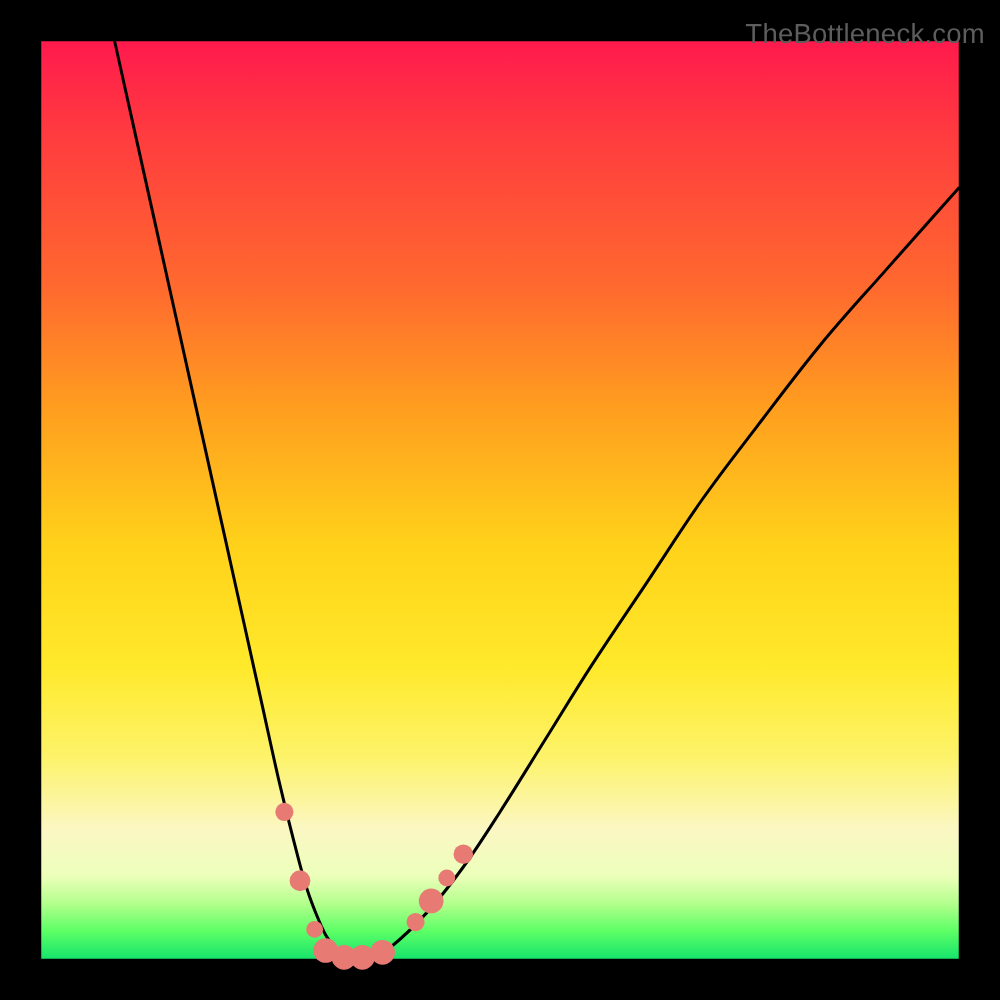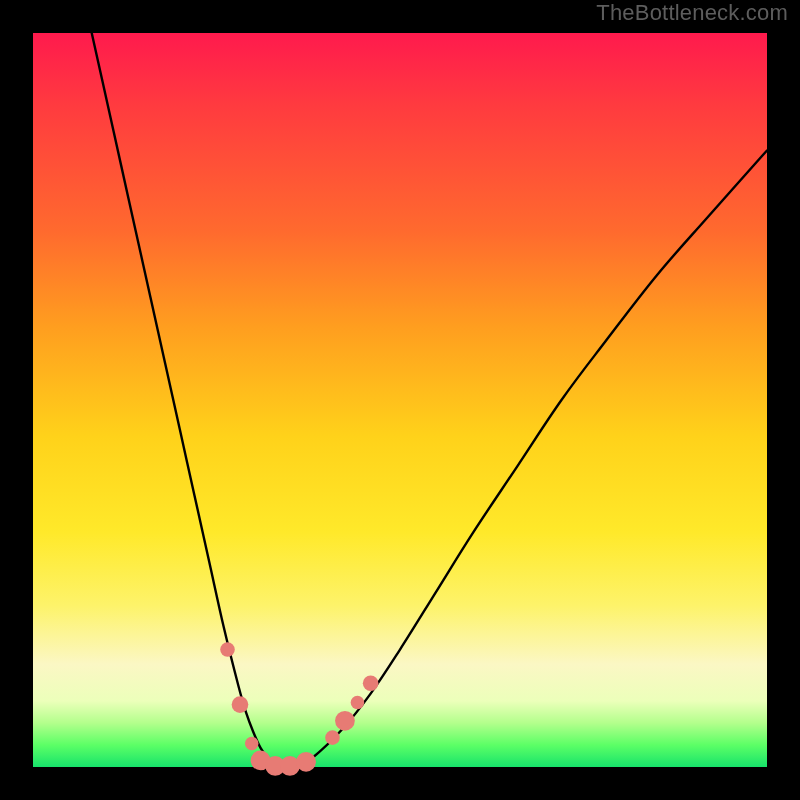--- a/index.html
+++ b/index.html
@@ -42,21 +42,21 @@
   svg.curve {
     position: absolute;
     left: 0;
     top: 0;
     width: 734px;
     height: 734px;
     overflow: visible;
   }
   .watermark {
     position: absolute;
-    top: 0;
+    top: 14px;
     right: 12px;
     color: #5d5d5d;
     font-size: 22px;
     font-weight: 500;
     letter-spacing: 0.2px;
     user-select: none;
   }
 </style>
 </head>
 <body>

